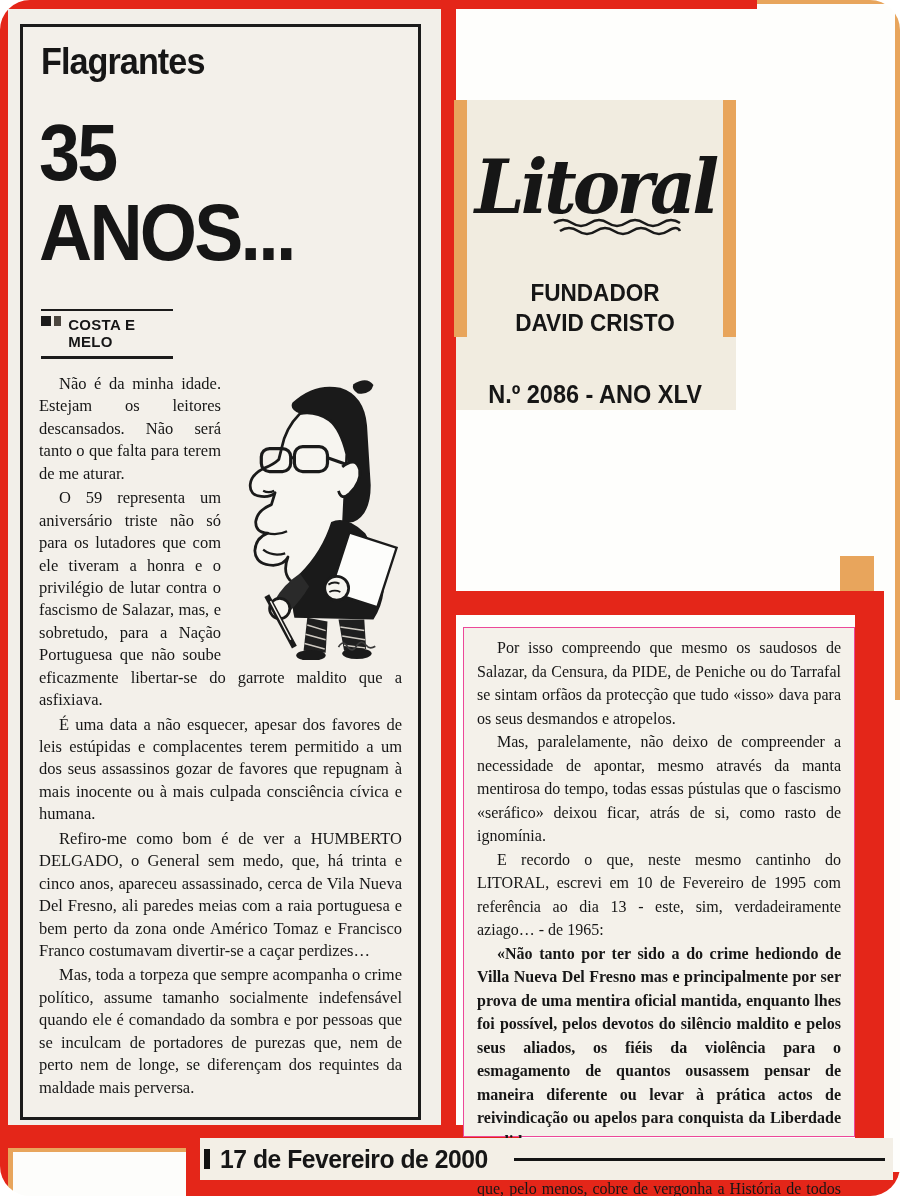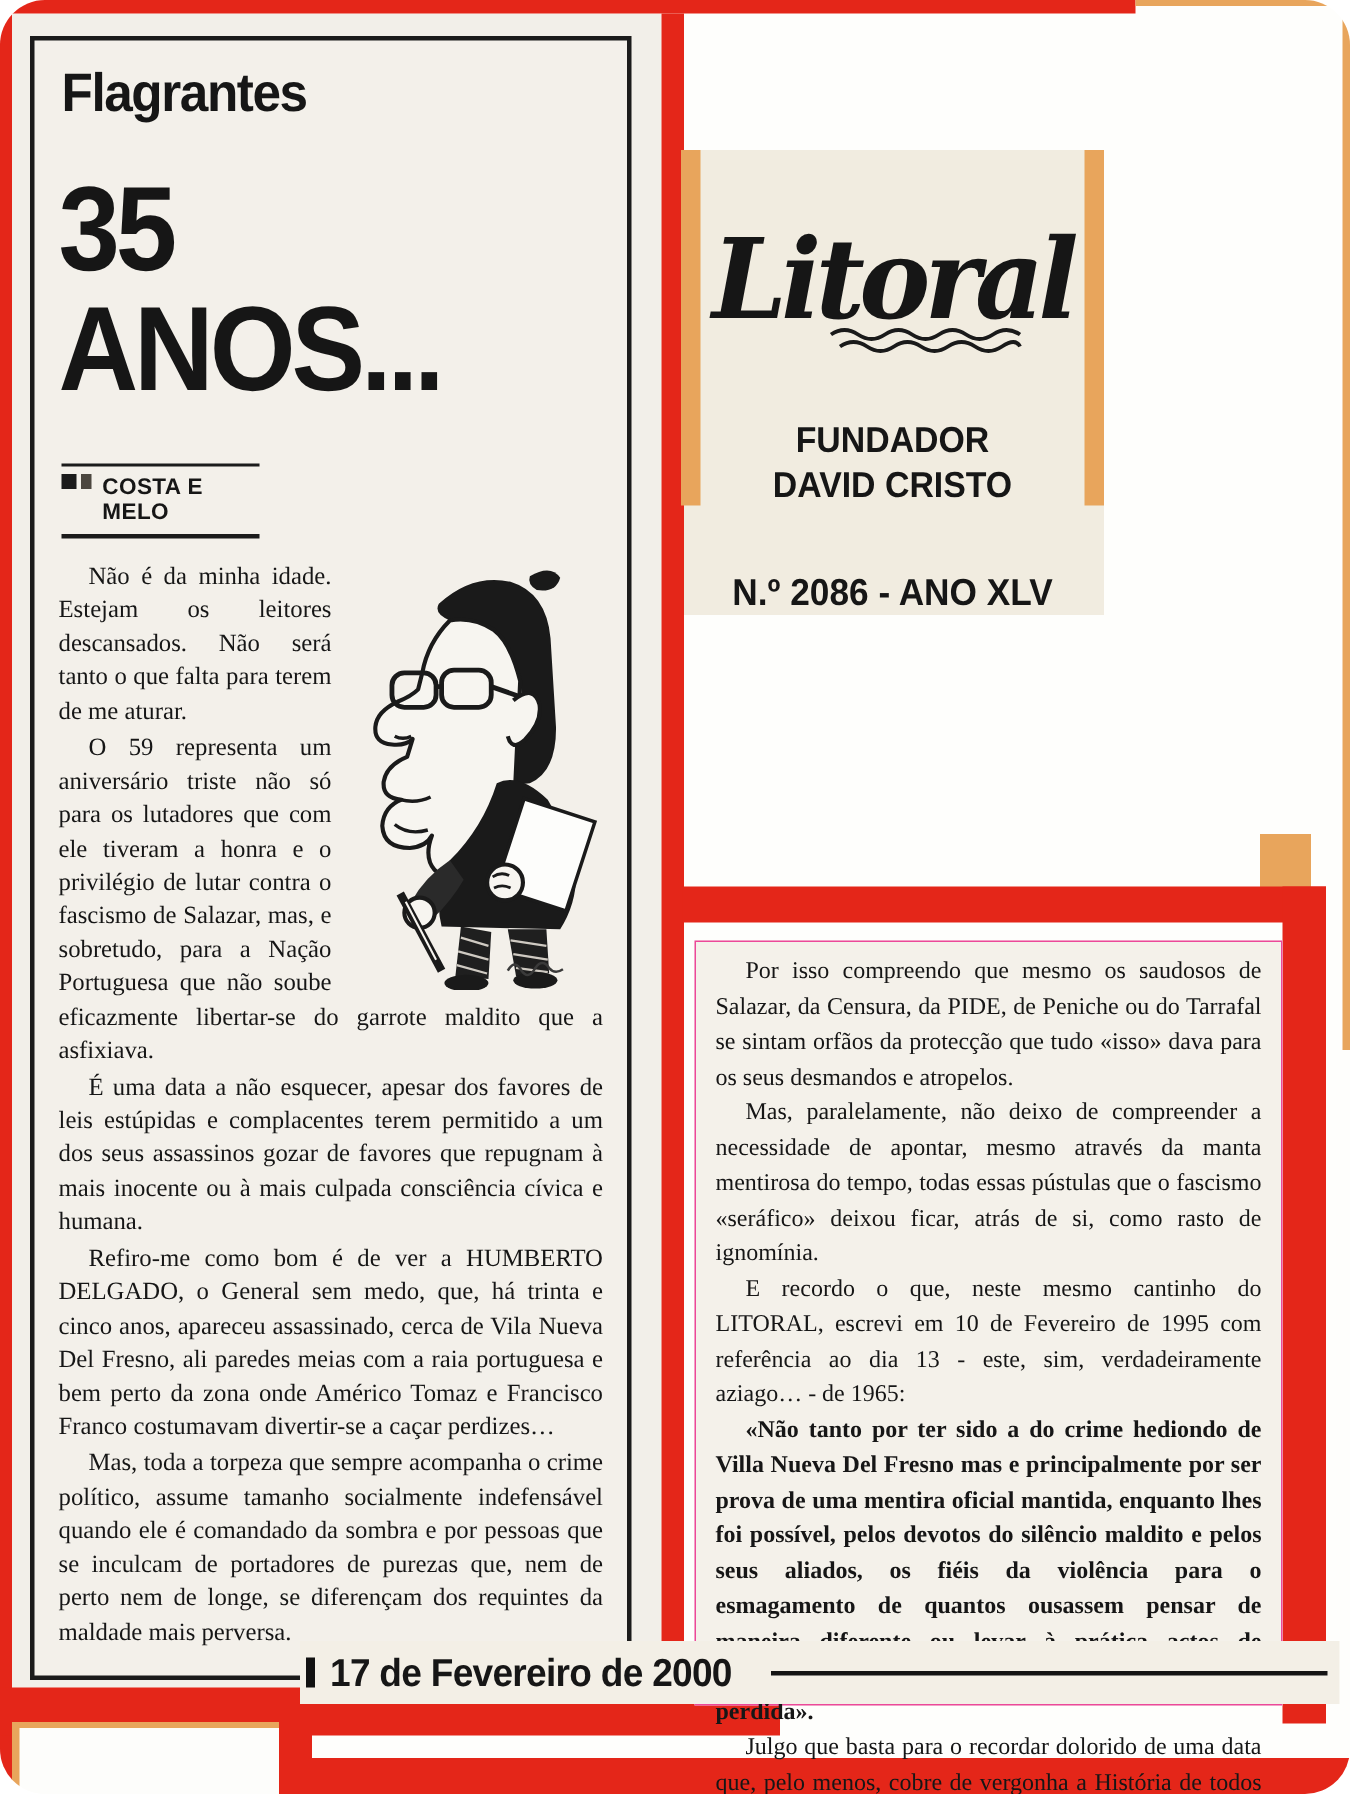--- a/index.html
+++ b/index.html
@@ -56,21 +56,21 @@
   
   .right-box{position:absolute;left:463px;top:615px;width:392px;height:510px;
              border:1px solid #ec4899;background:#f4f1ea;padding:8px 13px;box-sizing:border-box;margin-top:12px;}
   .right-box .rtext{font-size:16px;line-height:1.47;text-align:justify;}
   .right-box p{margin:0;text-indent:20px;}
   .right-box p.quote{font-weight:bold;}
 
   
   .white-card{position:absolute;left:8px;top:1148px;width:178px;height:48px;background:#fdfdfb;
               border-top:4px solid #e8a55c;border-left:5px solid #e8a55c;box-sizing:border-box;}
-  .date-strip{position:absolute;left:200px;top:1094px;width:693px;height:42px;background:#f3efe6;
+  .date-strip{position:absolute;left:200px;top:1138px;width:693px;height:42px;background:#f3efe6;
               display:flex;align-items:center;padding-left:4px;box-sizing:border-box;}
   .strip-tick{width:6px;height:20px;background:#111;}
   .strip-label{font-family:"Liberation Sans", sans-serif;font-weight:bold;font-size:26px;
                letter-spacing:-.5px;margin:0 12px 0 10px;white-space:nowrap;transform:scaleX(.95);transform-origin:left;}
   .strip-rule{flex:1;height:3px;background:#141414;margin-right:8px;}
 </style>
 </head>
 <body>
 
 <div id="page">

